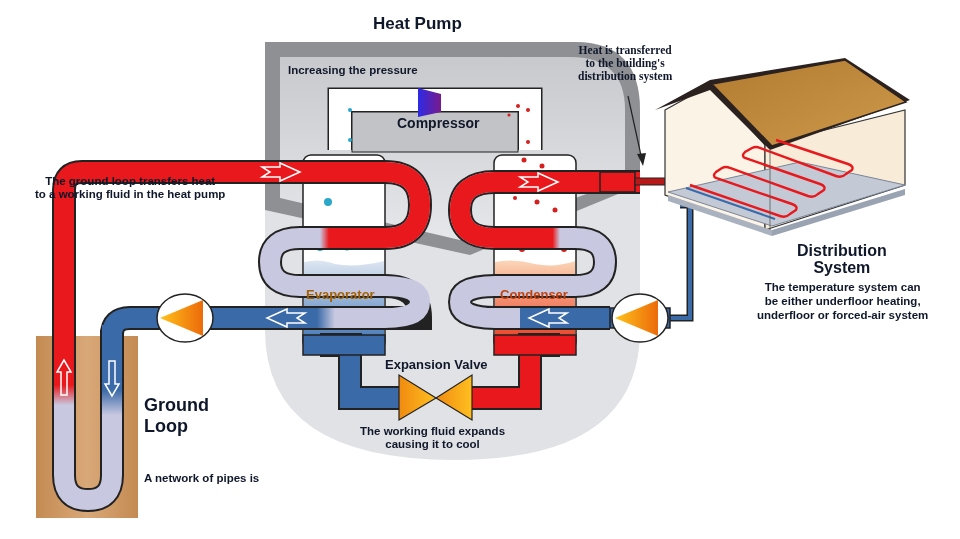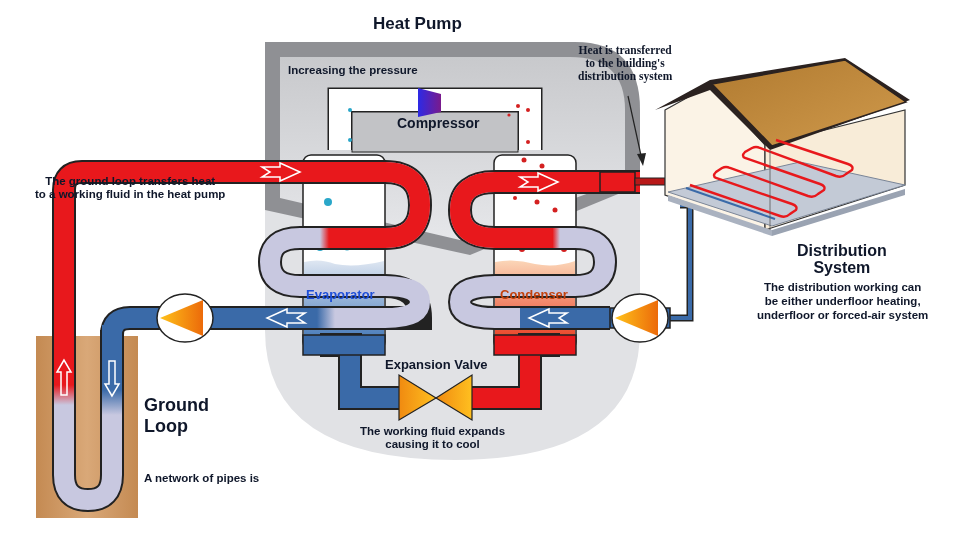--- a/index.html
+++ b/index.html
@@ -232,21 +232,21 @@
   <div>The ground loop transfers heat</div>
   <div>to a working fluid in the heat pump</div>
 </div>
 
 <div class="lbl sm" style="left:578px; top:44px;font-family:Liberation Serif, serif;">
   <div>Heat is transferred</div>
   <div>to the building's</div>
   <div>distribution system</div>
 </div>
 
-<div class="lbl" style="left:306px; top:288px; font-size:13px; color:#1d4ed8;">Evaporator</div>
+<div class="lbl" style="left:306px; top:288px; font-size:13px; color:#a16207;">Evaporator</div>
 <div class="lbl" style="left:500px; top:288px; font-size:13px; color:#c2410c;">Condenser</div>
 
 <div class="lbl" style="left:385px; top:351px; font-size:13px;margin-top:7px;">Expansion Valve</div>
 
 <div class="lbl sm" style="left:360px; top:425px;">
   <div>The working fluid expands</div>
   <div>causing it to cool</div>
 </div>
 
 <div class="lbl left" style="left:144px; top:395px; font-size:18px; line-height:1.15;">
@@ -257,16 +257,16 @@
 <div class="lbl sm left" style="left:144px; top:471px; line-height:1.25;">
   <div>A network of pipes is</div>
 </div>
 
 <div class="lbl" style="left:797px; top:243px; font-size:16px; line-height:1.05;">
   <div>Distribution</div>
   <div>System</div>
 </div>
 
 <div class="lbl sm" style="left:757px; top:281px; line-height:1.2;">
-  <div>The distribution working can</div>
+  <div>The temperature system can</div>
   <div>be either underfloor heating,</div>
   <div>underfloor or forced-air system</div>
 </div>
 
 </body></html>

